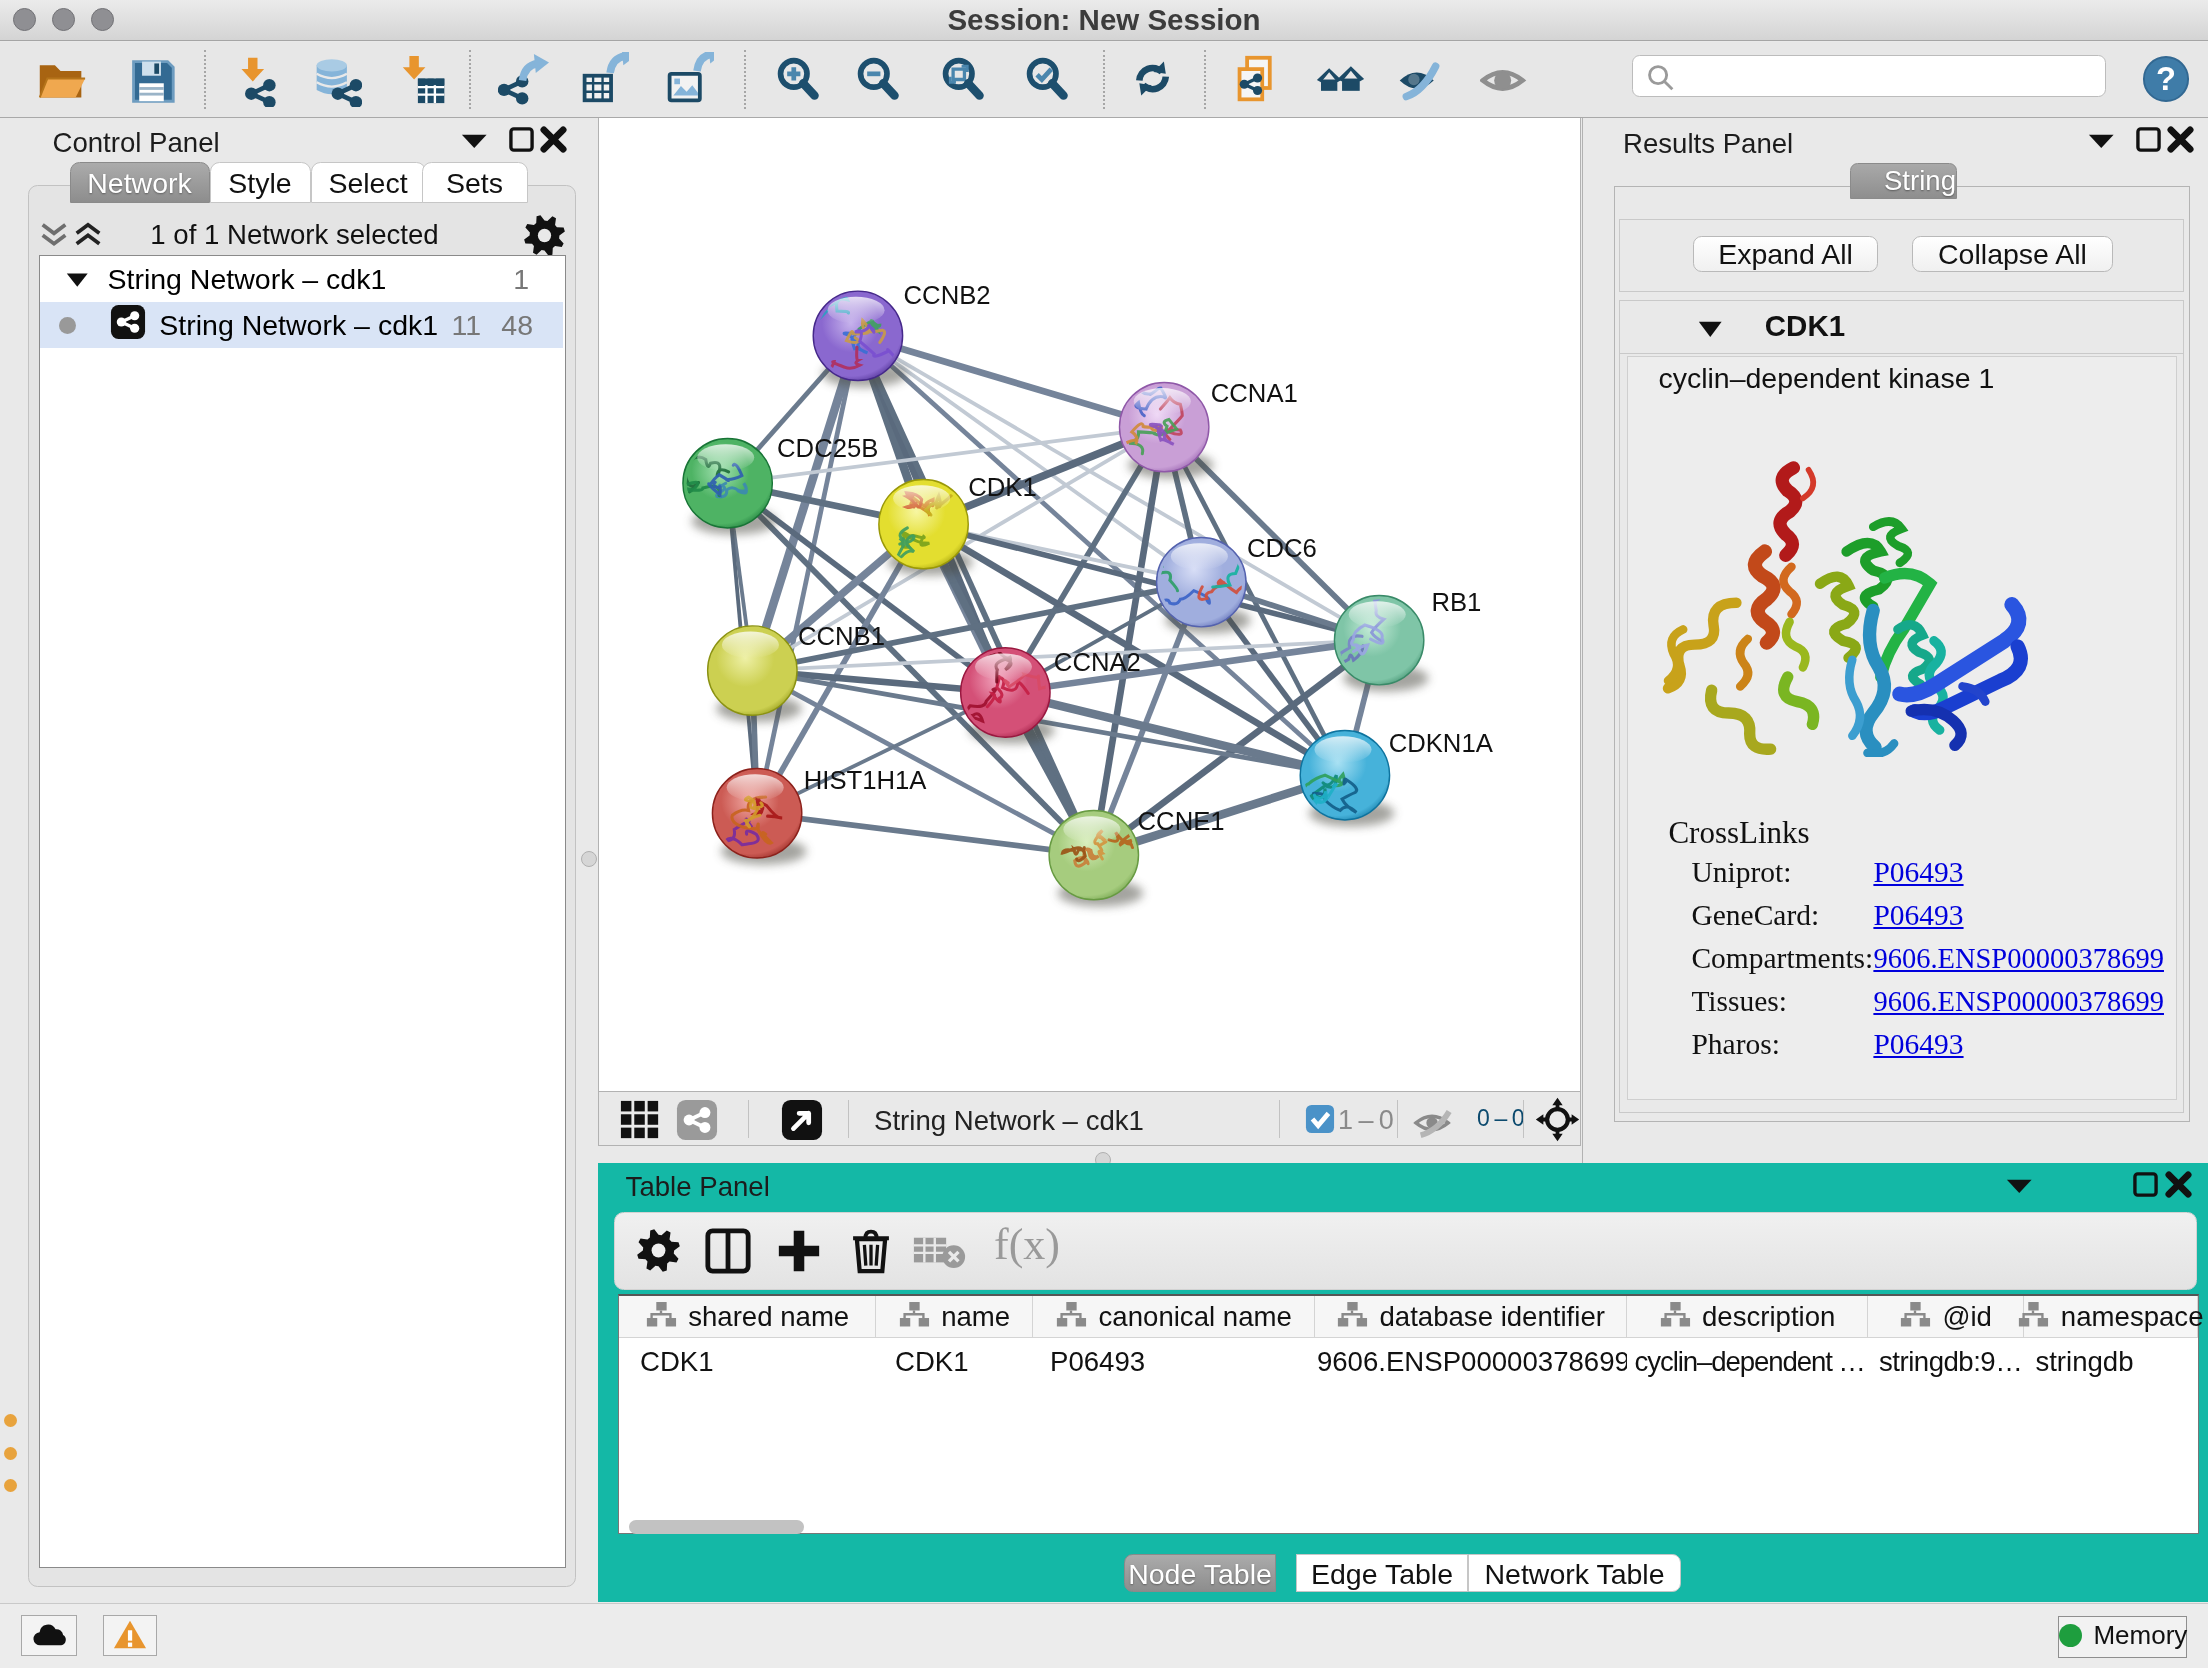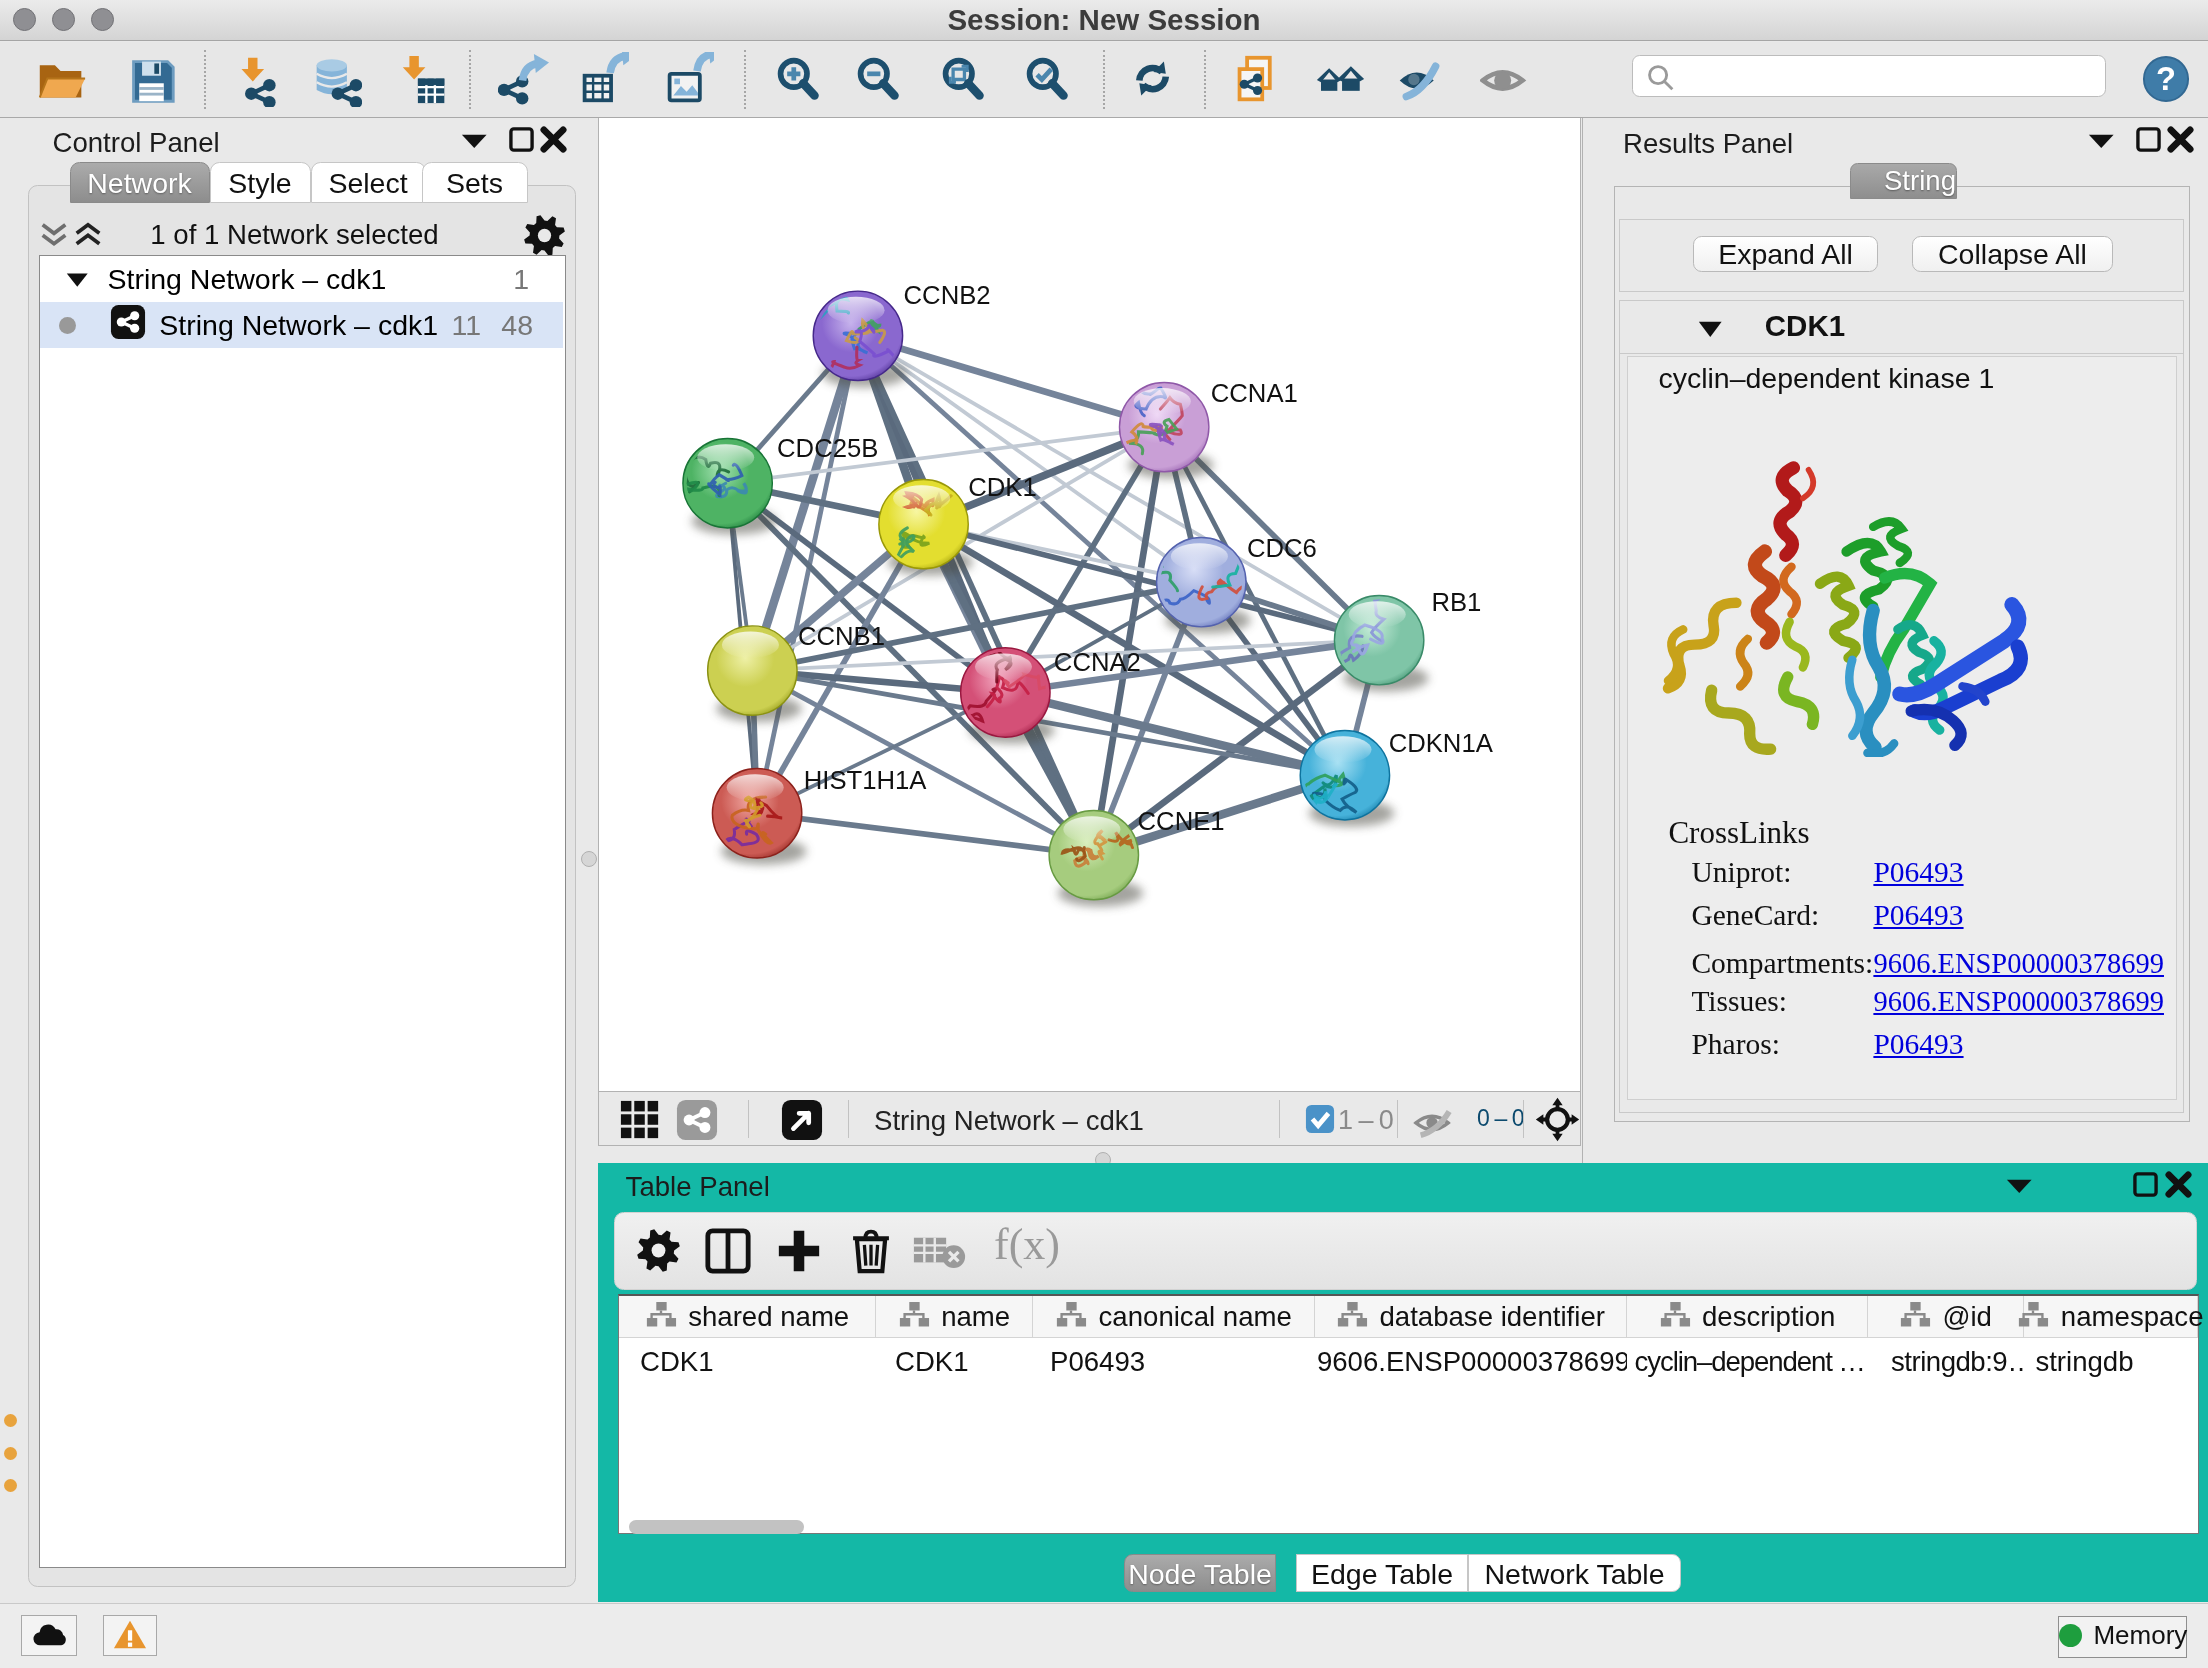--- a/index.html
+++ b/index.html
@@ -623,21 +623,21 @@
         <div style="position:absolute;left:40px;top:458px;font-size:31px;font-weight:normal;font-family:'Liberation Serif',serif;color:#111">CrossLinks</div>
         <div style="position:absolute;left:63px;top:494px;font-family:'Liberation Serif',serif;font-size:29.5px;color:#111">
             <div style="height:43px;display:flex;align-items:center;white-space:nowrap">
               <span style="display:inline-block;min-width:182px">Uniprot:</span>
               <a class="lnk" style="font-size:29.5px">P06493</a>
             </div>
             <div style="height:43px;display:flex;align-items:center;white-space:nowrap">
               <span style="display:inline-block;min-width:182px">GeneCard:</span>
               <a class="lnk" style="font-size:29.5px">P06493</a>
             </div>
-            <div style="height:43px;display:flex;align-items:flex-end;white-space:nowrap">
+            <div style="height:43px;display:flex;align-items:center;white-space:nowrap">
               <span style="display:inline-block;min-width:182px">Compartments:</span>
               <a class="lnk" style="font-size:28.5px">9606.ENSP00000378699</a>
             </div>
             <div style="height:43px;display:flex;align-items:center;white-space:nowrap">
               <span style="display:inline-block;min-width:182px">Tissues:</span>
               <a class="lnk" style="font-size:28.5px">9606.ENSP00000378699</a>
             </div>
             <div style="height:43px;display:flex;align-items:center;white-space:nowrap">
               <span style="display:inline-block;min-width:182px">Pharos:</span>
               <a class="lnk" style="font-size:29.5px">P06493</a>
@@ -748,21 +748,21 @@
       <div class="thcell" style="left:1249px;width:156px">
         <span style="margin-top:1.9px"><svg width="32" height="28.5" viewBox="0 0 34 30" style="">
             <rect x="12" y="2" width="11" height="9" fill="#8a8a8a"></rect>
             <rect x="2" y="19" width="11" height="9" fill="#8a8a8a"></rect>
             <rect x="22" y="19" width="11" height="9" fill="#8a8a8a"></rect>
             <path d="M17 11 v4 M7 19 v-4 h20 v4" fill="none" stroke="#8a8a8a" stroke-width="2.5"></path>
           </svg></span>
         <span>@id</span>
       </div>
       <div class="tdcell" style="left:1249px;width:156px;letter-spacing:-0.5px">
-        <span style="margin-left:23px">stringdb:9…</span>
+        <span style="margin-left:11px">stringdb:9…</span>
       </div>
       <div class="thcell" style="left:1405px;width:174px">
         <span style="margin-top:1.9px"><svg width="32" height="28.5" viewBox="0 0 34 30" style="">
             <rect x="12" y="2" width="11" height="9" fill="#8a8a8a"></rect>
             <rect x="2" y="19" width="11" height="9" fill="#8a8a8a"></rect>
             <rect x="22" y="19" width="11" height="9" fill="#8a8a8a"></rect>
             <path d="M17 11 v4 M7 19 v-4 h20 v4" fill="none" stroke="#8a8a8a" stroke-width="2.5"></path>
           </svg></span>
         <span>namespace</span>
       </div>

